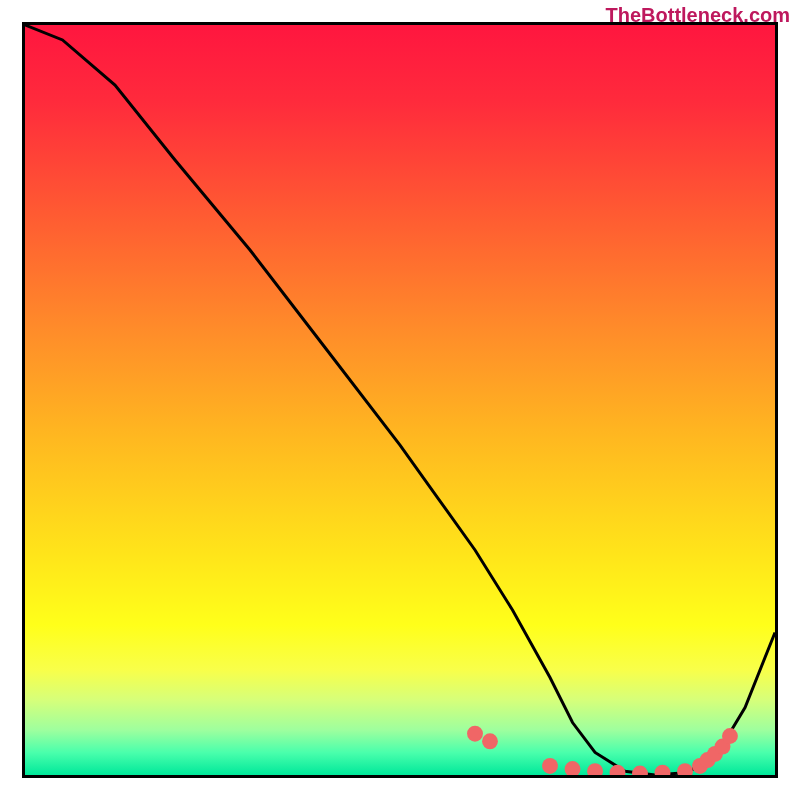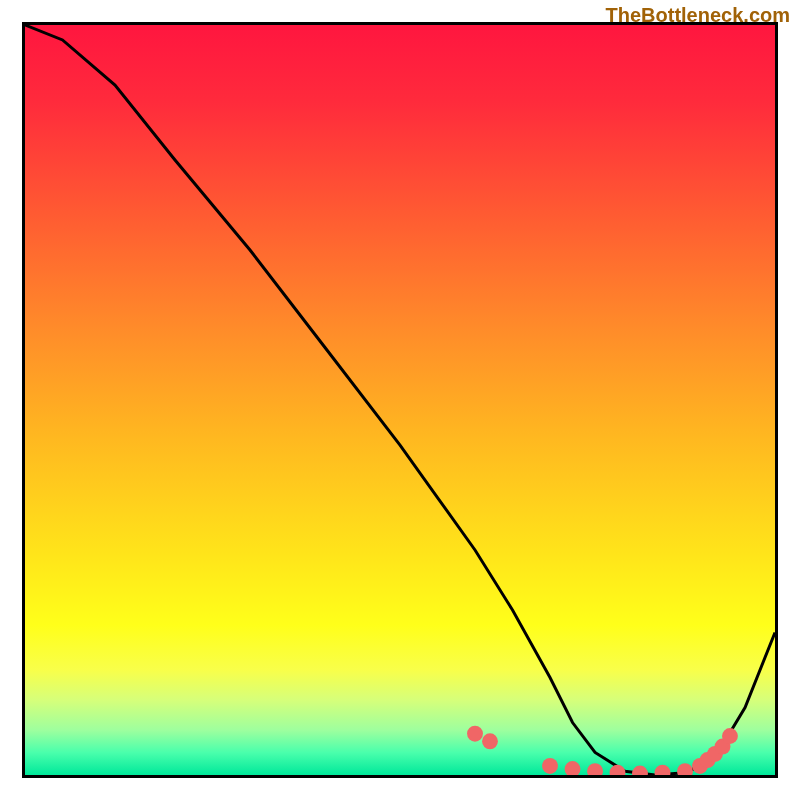--- a/index.html
+++ b/index.html
@@ -10,21 +10,21 @@
     position: relative;
     overflow: hidden;
     font-family: Arial, sans-serif;
   }
   .watermark {
     position: absolute;
     top: 4px;
     right: 10px;
     font-size: 20px;
     font-weight: bold;
-    color: #a16207;
+    color: #be185d;
     z-index: 10;
   }
   .chart-area {
     position: absolute;
     top: 22px;
     left: 22px;
     width: 756px;
     height: 756px;
     border: 3px solid #000;
     overflow: hidden;

